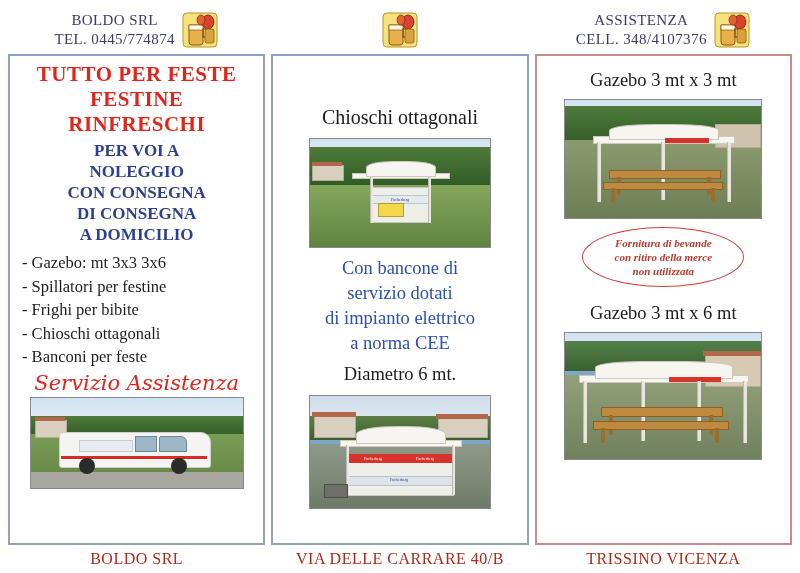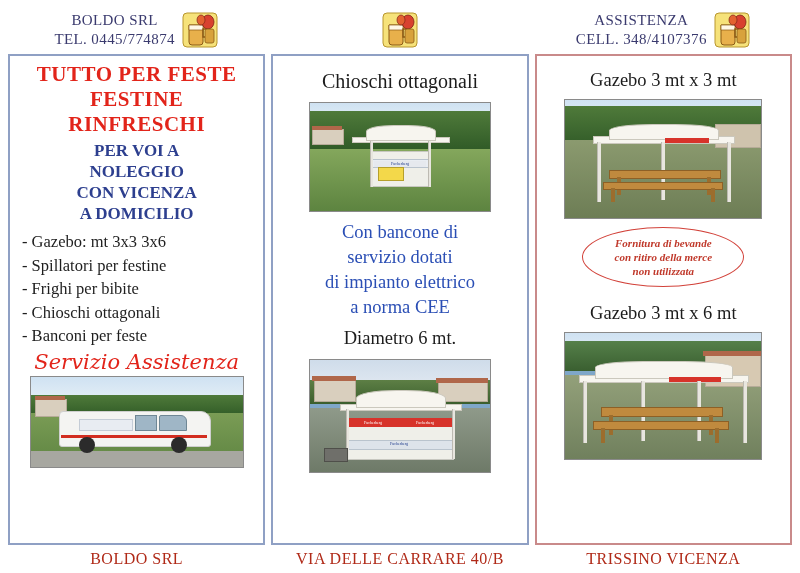--- a/index.html
+++ b/index.html
@@ -237,20 +237,21 @@
   }
 
   
   .mid-title {
     width: 100%;
     text-align: center;
     color: #1c1c1c;
     font-size: 20px;
     line-height: 26px;
     padding: 6px 0 8px 0;
+    margin-top: 36px;
   }
   .mid-blue {
     width: 100%;
     text-align: center;
     color: #2b4fb5;
     font-size: 18.5px;
     line-height: 25px;
     padding: 8px 0 4px 0;
   }
   .mid-blue span { display: block; }
@@ -322,21 +323,22 @@
 
     <div class="panel left">
       <div class="red-title">
         <span>TUTTO PER FESTE</span>
         <span>FESTINE</span>
         <span>RINFRESCHI</span>
       </div>
       <div class="blue-sub">
         <span>PER VOI A</span>
         <span>NOLEGGIO</span>
-        <span>CON VICENZA</span>
+        <span>CON CONSEGNA</span>
+        <span>DI CONSEGNA</span>
         <span>A DOMICILIO</span>
       </div>
       <div class="bullets">
         <div>- Gazebo: mt 3x3  3x6</div>
         <div>- Spillatori per festine</div>
         <div>- Frighi per bibite</div>
         <div>- Chioschi ottagonali</div>
         <div>- Banconi per feste</div>
       </div>
       <div class="script">Servizio Assistenza</div>

